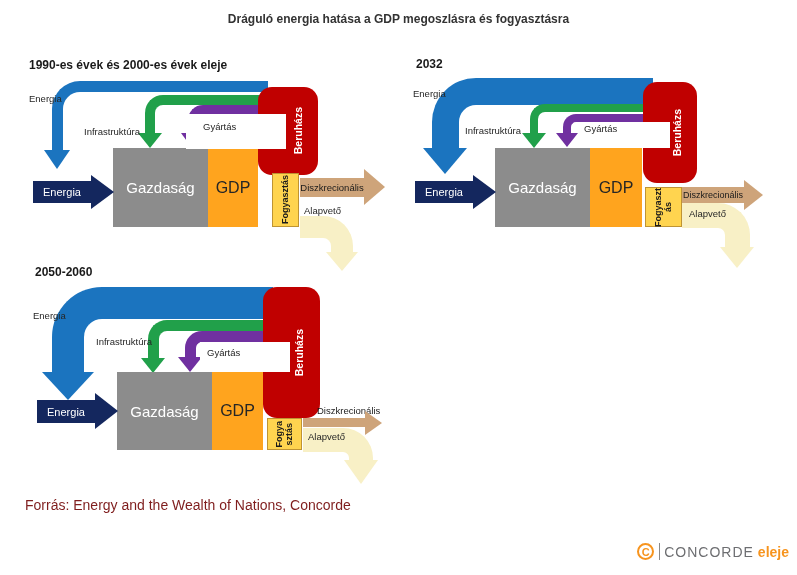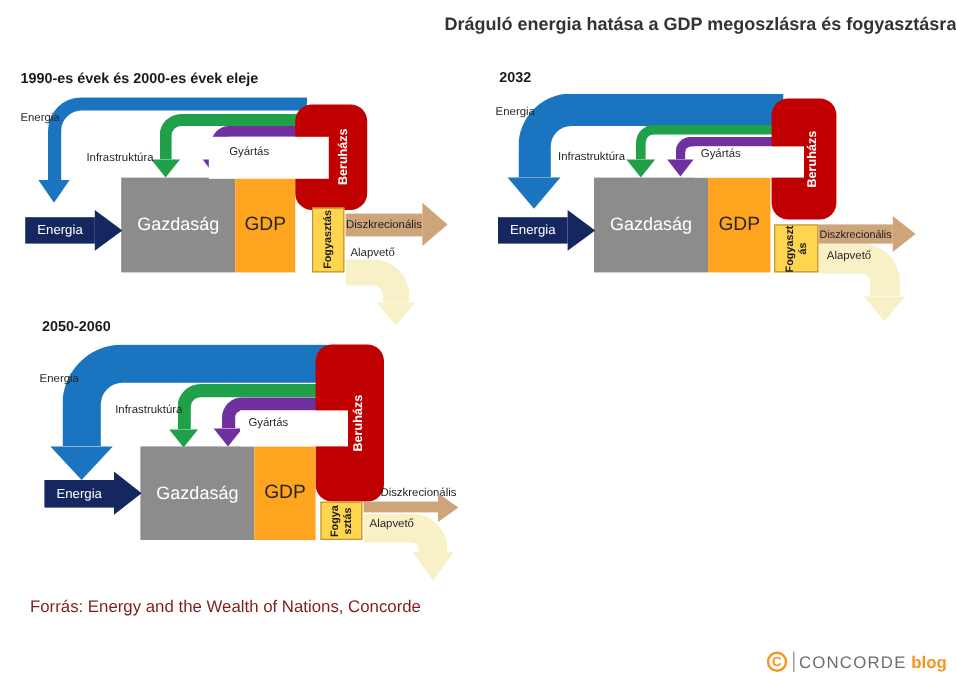--- a/index.html
+++ b/index.html
@@ -4,22 +4,22 @@
 <style>
   :root{
     --blue:#1B74BF; --green:#21A04A; --purple:#7030A0; --red:#C00000;
     --navy:#14275E; --gray:#8C8C8C; --orange:#FFA41E; --yellow:#FFD44F;
     --tan:#CEA47A; --pale:#F8F0C6; --logo-orange:#F7941E;
   }
   *{margin:0;padding:0;box-sizing:border-box;}
   html,body{background:#fff;}
   body{font-family:"Liberation Sans",sans-serif;}
   .page{position:relative;width:797px;height:575px;background:#fff;overflow:hidden;}
-  .main-title{position:absolute;top:12px;left:0;width:100%;text-align:right;
-    font-size:15px;font-weight:bold;color:#333;}
+  .main-title{position:absolute;top:12px;left:0;width:100%;text-align:center;
+    font-size:12px;font-weight:bold;color:#333;}
   .source{position:absolute;left:25px;top:497px;font-size:14px;color:#7f1d1d;}
   .logo{position:absolute;right:8px;top:543px;display:flex;align-items:center;}
   .logo-c{width:17px;height:17px;border:2px solid var(--logo-orange);border-radius:50%;
     color:var(--logo-orange);font-weight:bold;font-size:11px;display:flex;
     align-items:center;justify-content:center;}
   .logo-sep{width:1px;height:17px;background:#8a8a8a;margin:0 4px 0 5px;}
   .logo-name{font-size:14px;color:#6D6E71;letter-spacing:1px;}
   .logo-blog{font-size:14px;color:var(--logo-orange);font-weight:bold;margin-left:4px;}
 
   .diagram{position:absolute;}
@@ -42,21 +42,21 @@
   .fogybox{position:absolute;background:var(--yellow);border:1px solid #bf9433;
     display:flex;align-items:center;justify-content:center;z-index:4;}
   .fogybox .vtext{font-size:9px;font-weight:bold;color:#1a1a1a;line-height:1.15;}
   .disz-body{position:absolute;background:var(--tan);display:flex;align-items:center;
     justify-content:center;font-size:9.5px;color:#1a1a1a;z-index:3;white-space:nowrap;}
   .disz-head{position:absolute;width:0;height:0;z-index:3;}
   .alap-band{position:absolute;z-index:2;}
   .alap-head{position:absolute;width:0;height:0;z-index:2;}
 
   
-  .v1{left:4px;top:55px;width:372px;height:216px;}
+  .v1{left:16px;top:55px;width:372px;height:216px;}
   .v1 .d-title{left:13px;top:3px;}
   .v1 .loop-blue{left:36px;top:26px;width:216px;height:69px;border-top:11px solid var(--blue);border-left:11px solid var(--blue);border-top-left-radius:28px;}
   .v1 .ahead-blue{left:28px;top:95px;border-left:13px solid transparent;border-right:13px solid transparent;border-top:19px solid var(--blue);}
   .v1 .loop-green{left:129px;top:40px;width:123px;height:38px;border-top:10px solid var(--green);border-left:10px solid var(--green);border-top-left-radius:18px;}
   .v1 .ahead-green{left:122px;top:78px;border-left:12px solid transparent;border-right:12px solid transparent;border-top:15px solid var(--green);}
   .v1 .loop-purple{left:172px;top:50px;width:80px;height:28px;border-top:9px solid var(--purple);border-left:9px solid var(--purple);border-top-left-radius:15px;}
   .v1 .ahead-purple{left:165px;top:78px;border-left:11px solid transparent;border-right:11px solid transparent;border-top:15px solid var(--purple);}
   .v1 .lbl-energia-top{left:13px;top:38px;}
   .v1 .lbl-infra{left:68px;top:71px;}
   .v1 .lbl-gyartas{left:187px;top:66px;}
@@ -249,16 +249,16 @@
     <div class="alap-band"></div>
     <div class="alap-head"></div>
   </div>
 
   <div class="source">Forrás: Energy and the Wealth of Nations, Concorde</div>
 
   <div class="logo">
     <span class="logo-c">C</span>
     <span class="logo-sep"></span>
     <span class="logo-name">CONCORDE</span>
-    <span class="logo-blog">blog</span>
+    <span class="logo-blog">eleje</span>
   </div>
 
 </div>
 
 </body></html>

